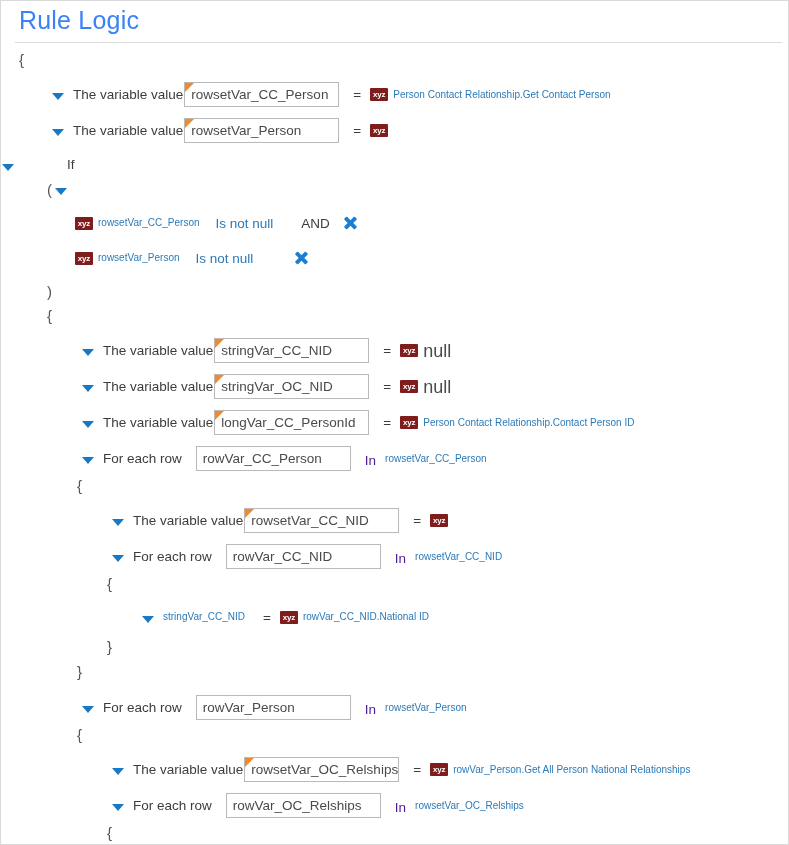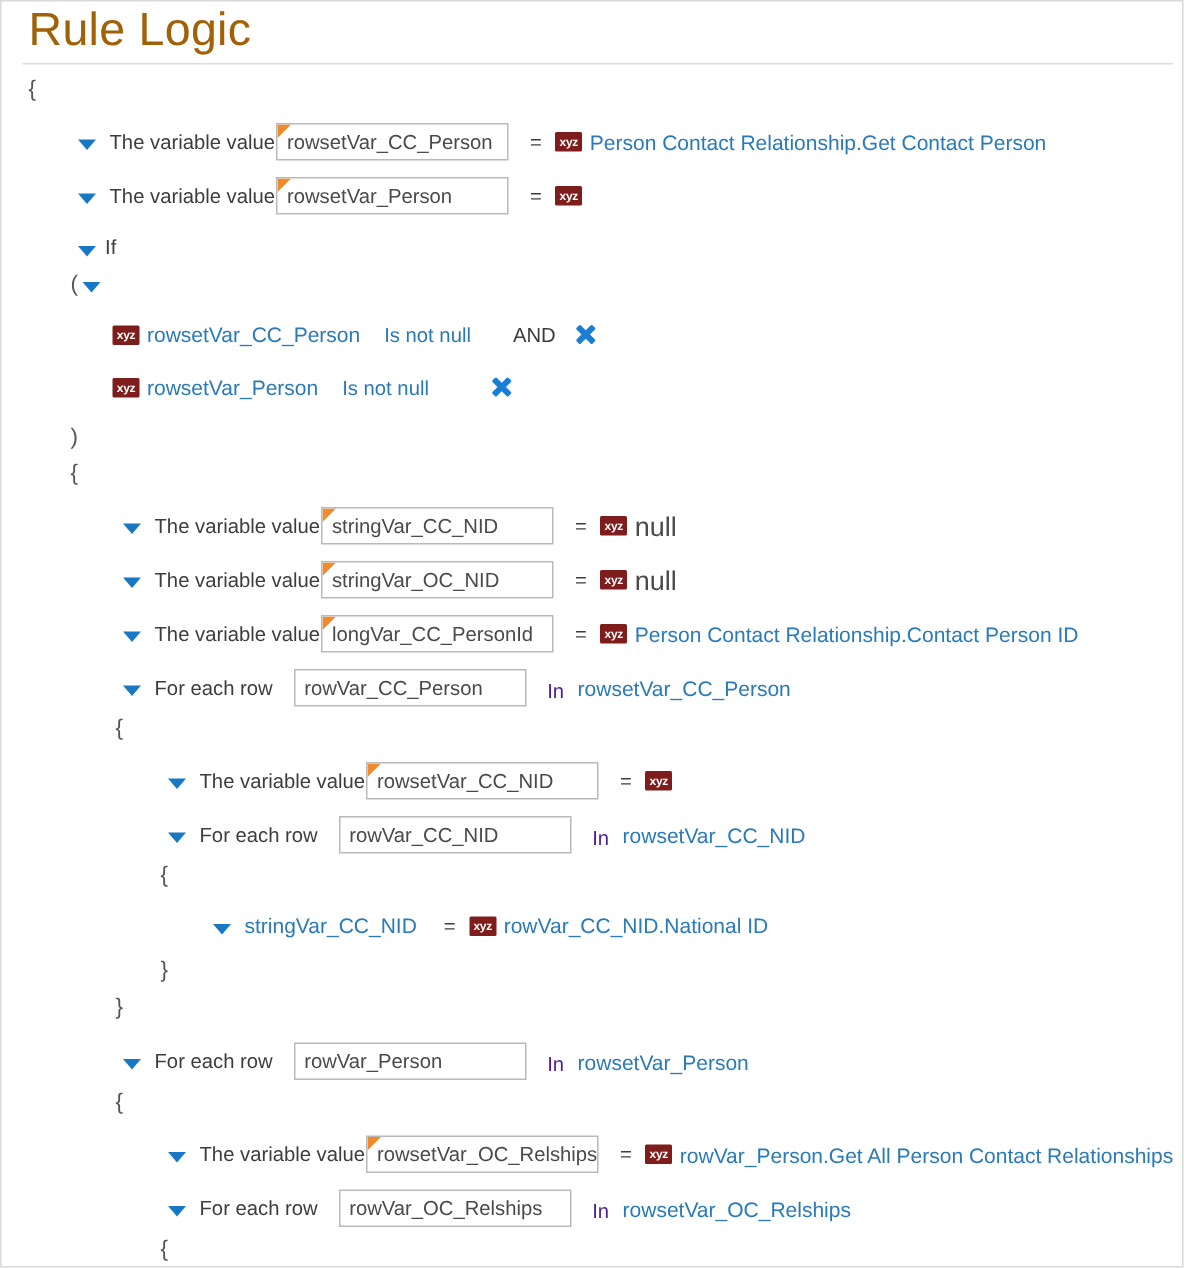--- a/index.html
+++ b/index.html
@@ -17,23 +17,23 @@
   .page {
     position: relative;
     width: 789px;
     height: 845px;
     box-sizing: border-box;
     border: 1px solid #d9d9d9;
     background: #fff;
     overflow: hidden;
   }
   .title {
-    font-size: 31px;
+    font-size: 25px;
     font-weight: 400;
-    color: #a16207;
+    color: #3b82f6;
     padding: 3px 16px 6px 18px;
     letter-spacing: 0.2px;
     line-height: 32px;
   }
   .divider {
     height: 1px;
     background: #dcdcdc;
     margin: 0 6px 0 14px;
   }
   .logic {
@@ -141,21 +141,21 @@
     font-family: "Liberation Sans", sans-serif;
     font-size: 8px;
     font-weight: bold;
     letter-spacing: -0.2px;
     margin-right: 5px;
     border-radius: 1px;
   }
 
   
   .link {
-    font-size: 14px;
+    font-size: 10px;
     color: #2a7ab9;
     line-height: 18px;
     cursor: pointer;
   }
   .plain {
     font-size: 18px;
     color: #4a4a4a;
     line-height: 18px;
   }
   .cond-op {
@@ -215,21 +215,21 @@
     </div>
 
     <div class="row spaced" style="padding-left:50px;">
       <span class="caret"></span>
       <span class="lbl lbl-varvalue">The variable value</span>
       <span class="vbox marked w-155">rowsetVar_Person</span>
       <span class="eq">=</span>
       <span class="xyz">xyz</span>
     </div>
 
-    <div class="row spaced" style="padding-left:50px;">
+    <div class="row spaced" style="gap:47px;">
       <span class="caret"></span>
       <span class="lbl" style="margin-left:-3px;">If</span>
     </div>
 
     <div class="row" style="padding-left:46px;margin-top:2px;">
       <span class="paren">
           <span>(</span>
         </span>
       <span class="caret inline" style="margin-left:2px;"></span>
     </div>
@@ -343,21 +343,21 @@
     <div class="row" style="padding-left:76px;margin-top:4px;">
       <span class="brace">{</span>
     </div>
 
     <div class="row spaced" style="padding-left:110px;">
       <span class="caret"></span>
       <span class="lbl lbl-varvalue">The variable value</span>
       <span class="vbox marked w-155">rowsetVar_OC_Relships</span>
       <span class="eq">=</span>
       <span class="xyz">xyz</span>
-      <span class="link">rowVar_Person.Get All Person Contact Relationships</span>
+      <span class="link">rowVar_Person.Get All Person National Relationships</span>
     </div>
 
     <div class="row spaced" style="padding-left:110px;">
       <span class="caret"></span>
       <span class="lbl lbl-foreach">For each row</span>
       <span class="vbox w-155">rowVar_OC_Relships</span>
       <span class="in-lbl">In</span>
       <span class="link">rowsetVar_OC_Relships</span>
     </div>
 

